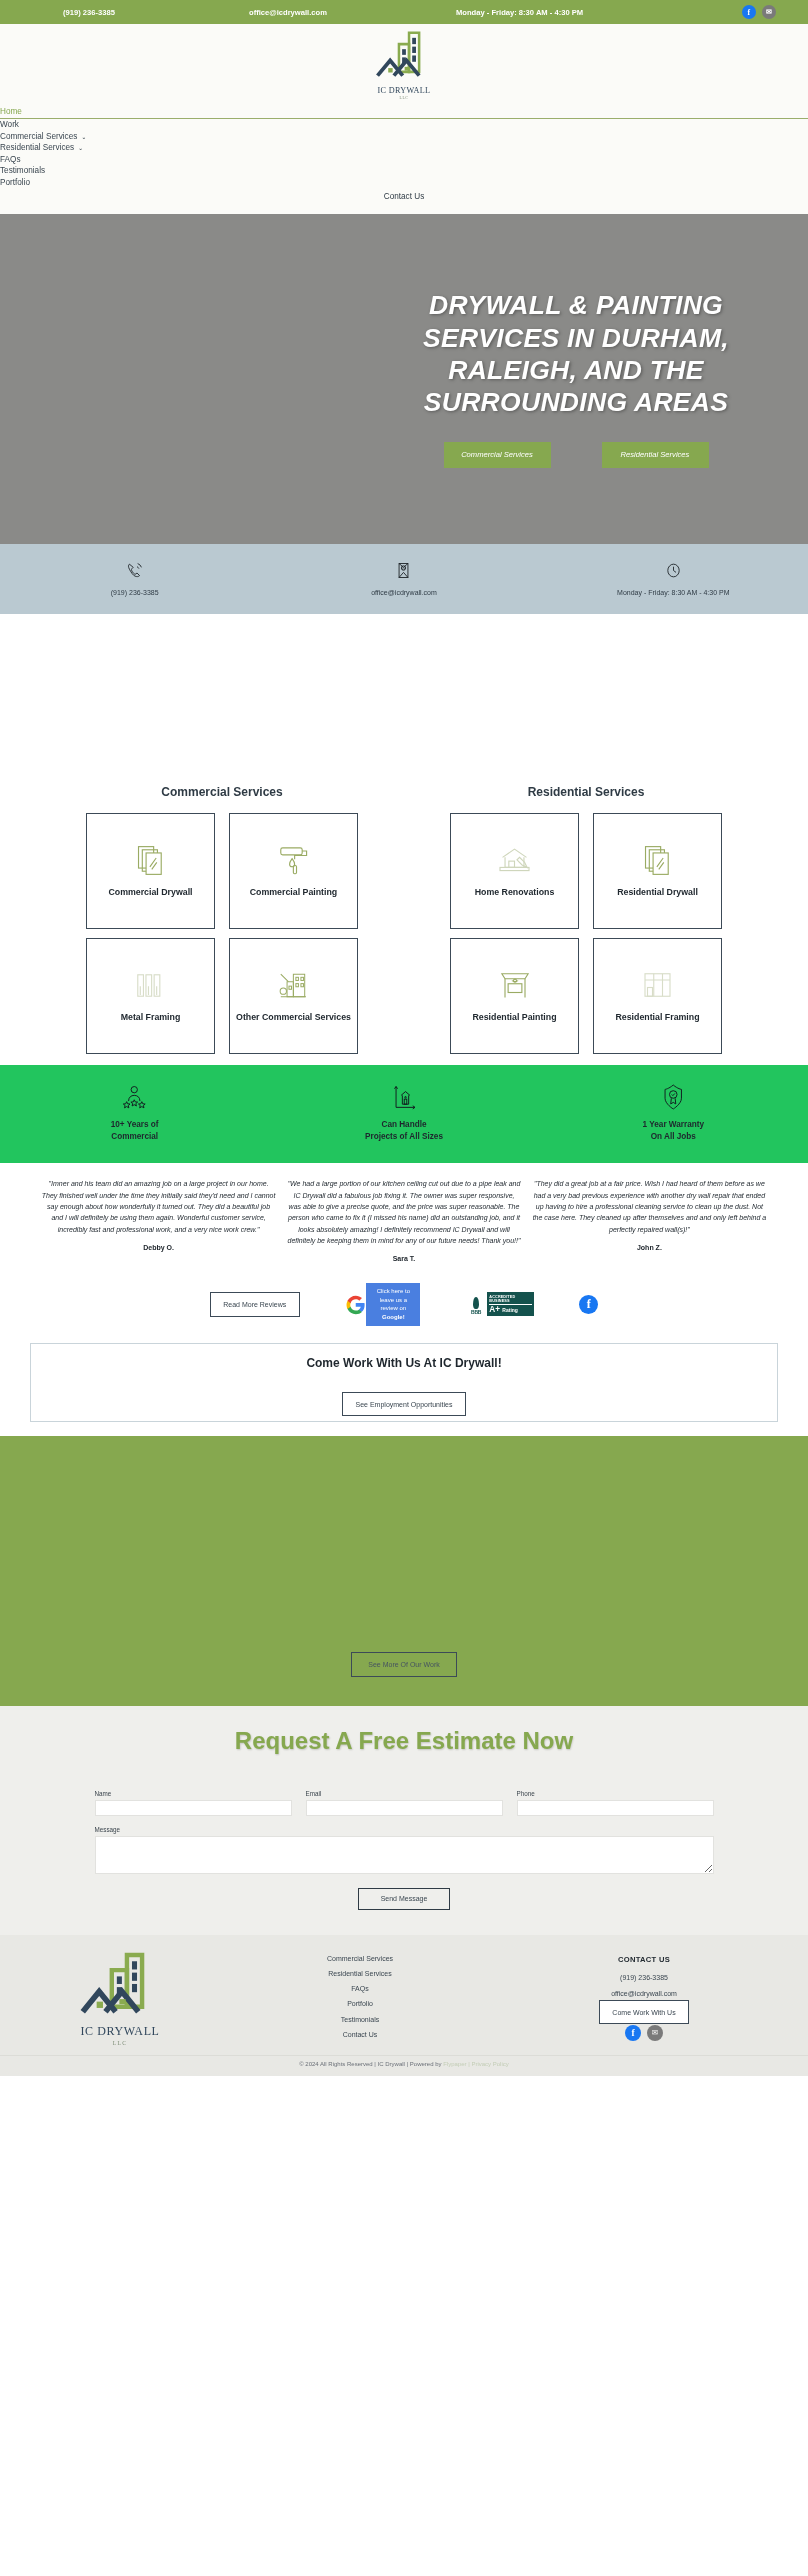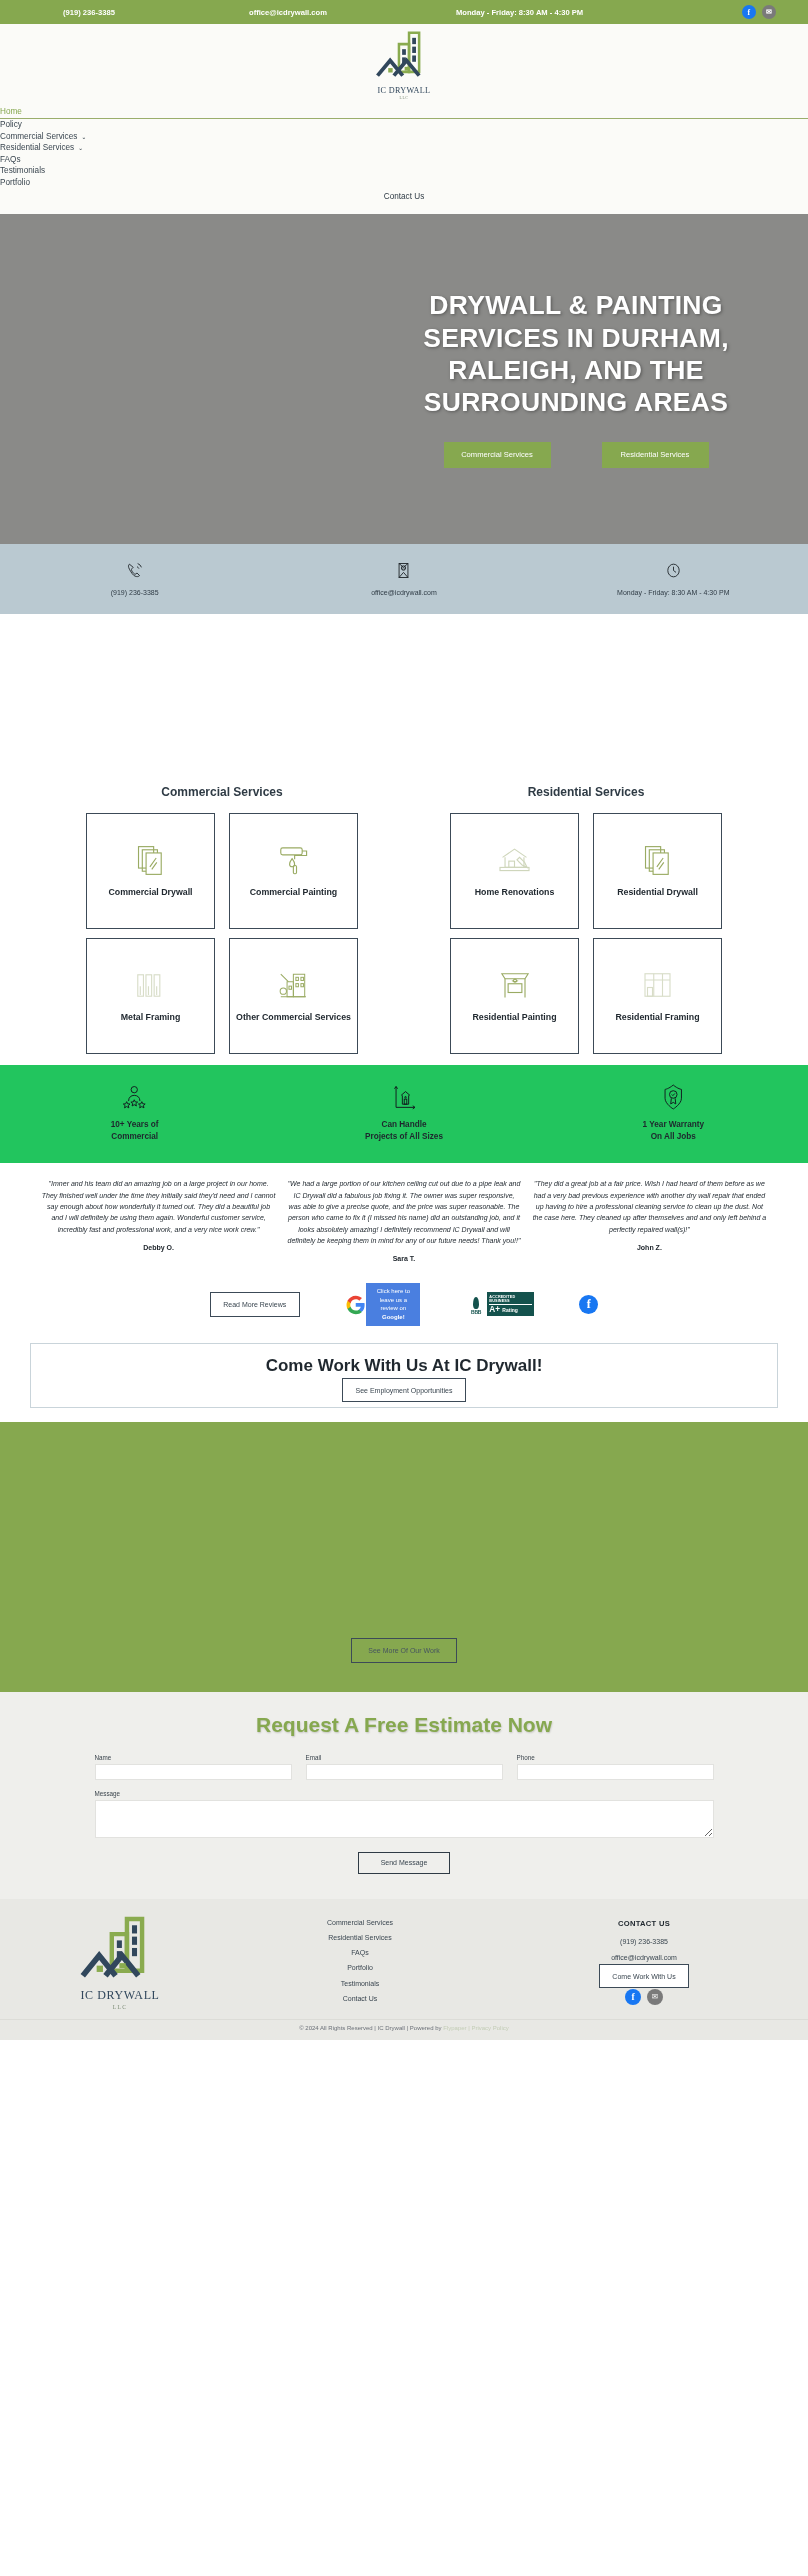--- a/index.html
+++ b/index.html
@@ -56,21 +56,21 @@
   .nav-item { white-space: nowrap; cursor: pointer; padding: 1.3px 0; }
   .nav-item.active { color: #86a84f; border-bottom: 1.3px solid #9aae6c; }
   .caret { font-size: 5.7px; margin-left: 1.9px; }
 
   
   .hero {
     height: 330px; background: #8a8a88;
     display: flex; align-items: center; justify-content: flex-end;
     position: relative; overflow: hidden;
   }
-  .hero-inner { width: 404px; text-align: center; padding-right: 60px; }
+  .hero-inner { width: 404px; text-align: center; padding-right: 60px; font-style: italic; }
   .hero h1 {
     color: #ffffff; font-size: 26.5px; line-height: 1.22;
     font-weight: bold; letter-spacing: 0.3px;
     text-shadow: 1.3px 1.3px 3.2px rgba(0,0,0,.35);
   }
   .hero-btns { display: flex; gap: 51px; justify-content: center; margin-top: 23px; }
   .hero-btn {
     background: #86a84f; color: #ffffff; font-size: 7.6px;
     padding: 8.8px 16.4px; min-width: 107px; text-align: center; cursor: pointer;
   }
@@ -143,39 +143,39 @@
     color: #fff; display: flex; align-items: center; justify-content: center;
     font-family: "Liberation Serif", serif; font-weight: bold; font-size: 12px; cursor: pointer;
   }
 
   
   .work-band { padding: 6.3px 0 14px; display: flex; justify-content: center; }
   .work-box {
     width: 748px; border: 0.6px solid #c9d4da; background: #fff;
     text-align: center; padding: 11.4px 0 12.6px;
   }
-  .work-title { font-size: 17px; font-weight: bold; color: #1f272e; margin-bottom: 8px; }
+  .work-title { font-size: 12px; font-weight: bold; color: #1f272e; margin-bottom: 28px; }
 
   
   .projects { background: #86a84f; padding: 26.5px 0 29px; text-align: center; }
   .projects h2 {
     color: #ffffff; font-size: 17px; font-weight: bold;
     text-shadow: 1.3px 1.3px 2.5px rgba(0,0,0,.22); margin-bottom: 11.4px;
   }
   .proj-gallery { height: 177px; }
   .btn-ghost {
     display: inline-block; border: 1.3px solid #3c4a57; color: #46545f;
     font-size: 7px; padding: 7.6px 16.4px; cursor: pointer; margin-top: 12.6px;
   }
 
   
   .estimate { background: #efefec; padding: 21.5px 0 25px; }
   .estimate h2 {
-    text-align: center; color: #86a84f; font-size: 21px; font-weight: bold;
-    text-shadow: 0.6px 0.6px 1.9px rgba(0,0,0,.18); margin-bottom: 17px;
+    text-align: center; color: #86a84f; font-size: 24px; font-weight: bold;
+    text-shadow: 0.6px 0.6px 1.9px rgba(0,0,0,.18); margin-bottom: 35px;
   }
   .form-wrap { width: 619px; margin: 0 auto; }
   .form-row { display: flex; gap: 14px; }
   .field { flex: 1; }
   .field label { display: block; font-size: 6.3px; color: #3b454d; margin-bottom: 2.5px; }
   .field input {
     width: 100%; height: 16.4px; background: #ffffff; border: 0.6px solid #e2e2df;
     font-family: "Liberation Sans", sans-serif; font-size: 7px; padding: 0 3.8px;
   }
   .field textarea {
@@ -250,21 +250,21 @@
         <div class="l2">LLC</div>
       </div>
     </div>
   </div>
 
   <nav class="nav">
     <span class="nav-item active">
       <span>Home</span>
     </span>
     <span class="nav-item">
-      <span>Policy</span>
+      <span>Work</span>
     </span>
     <span class="nav-item">
       <span>Commercial Services</span>
       <span class="caret">⌄</span>
     </span>
     <span class="nav-item">
       <span>Residential Services</span>
       <span class="caret">⌄</span>
     </span>
     <span class="nav-item">

